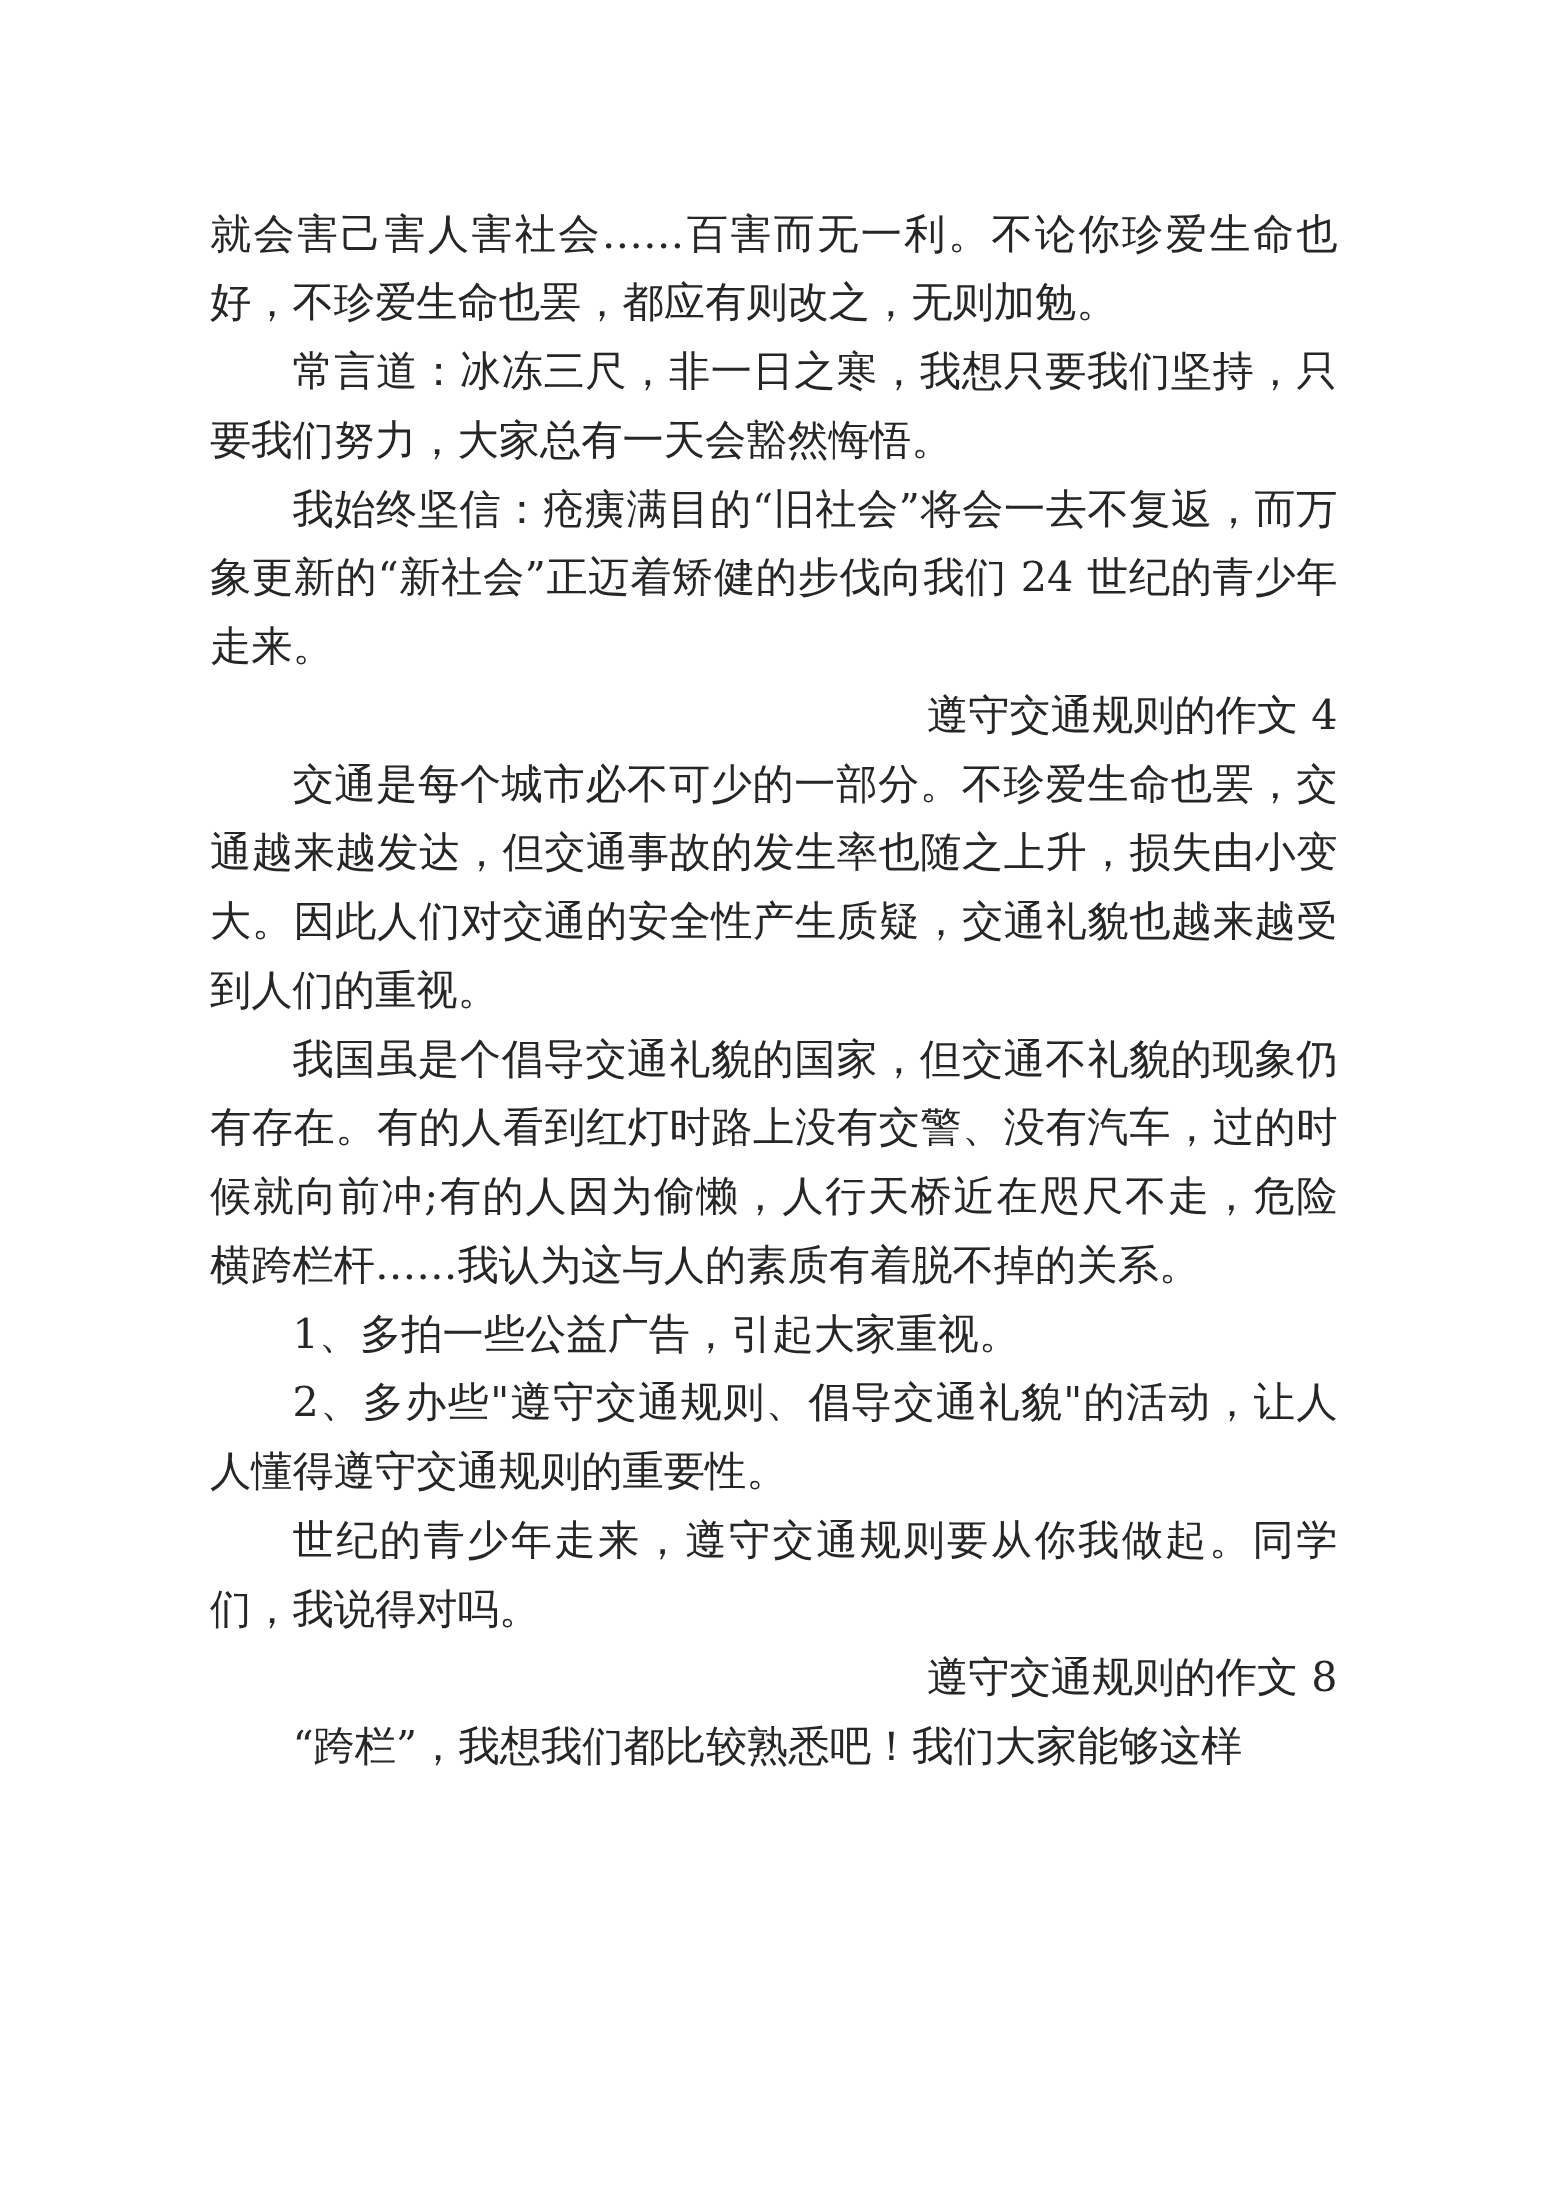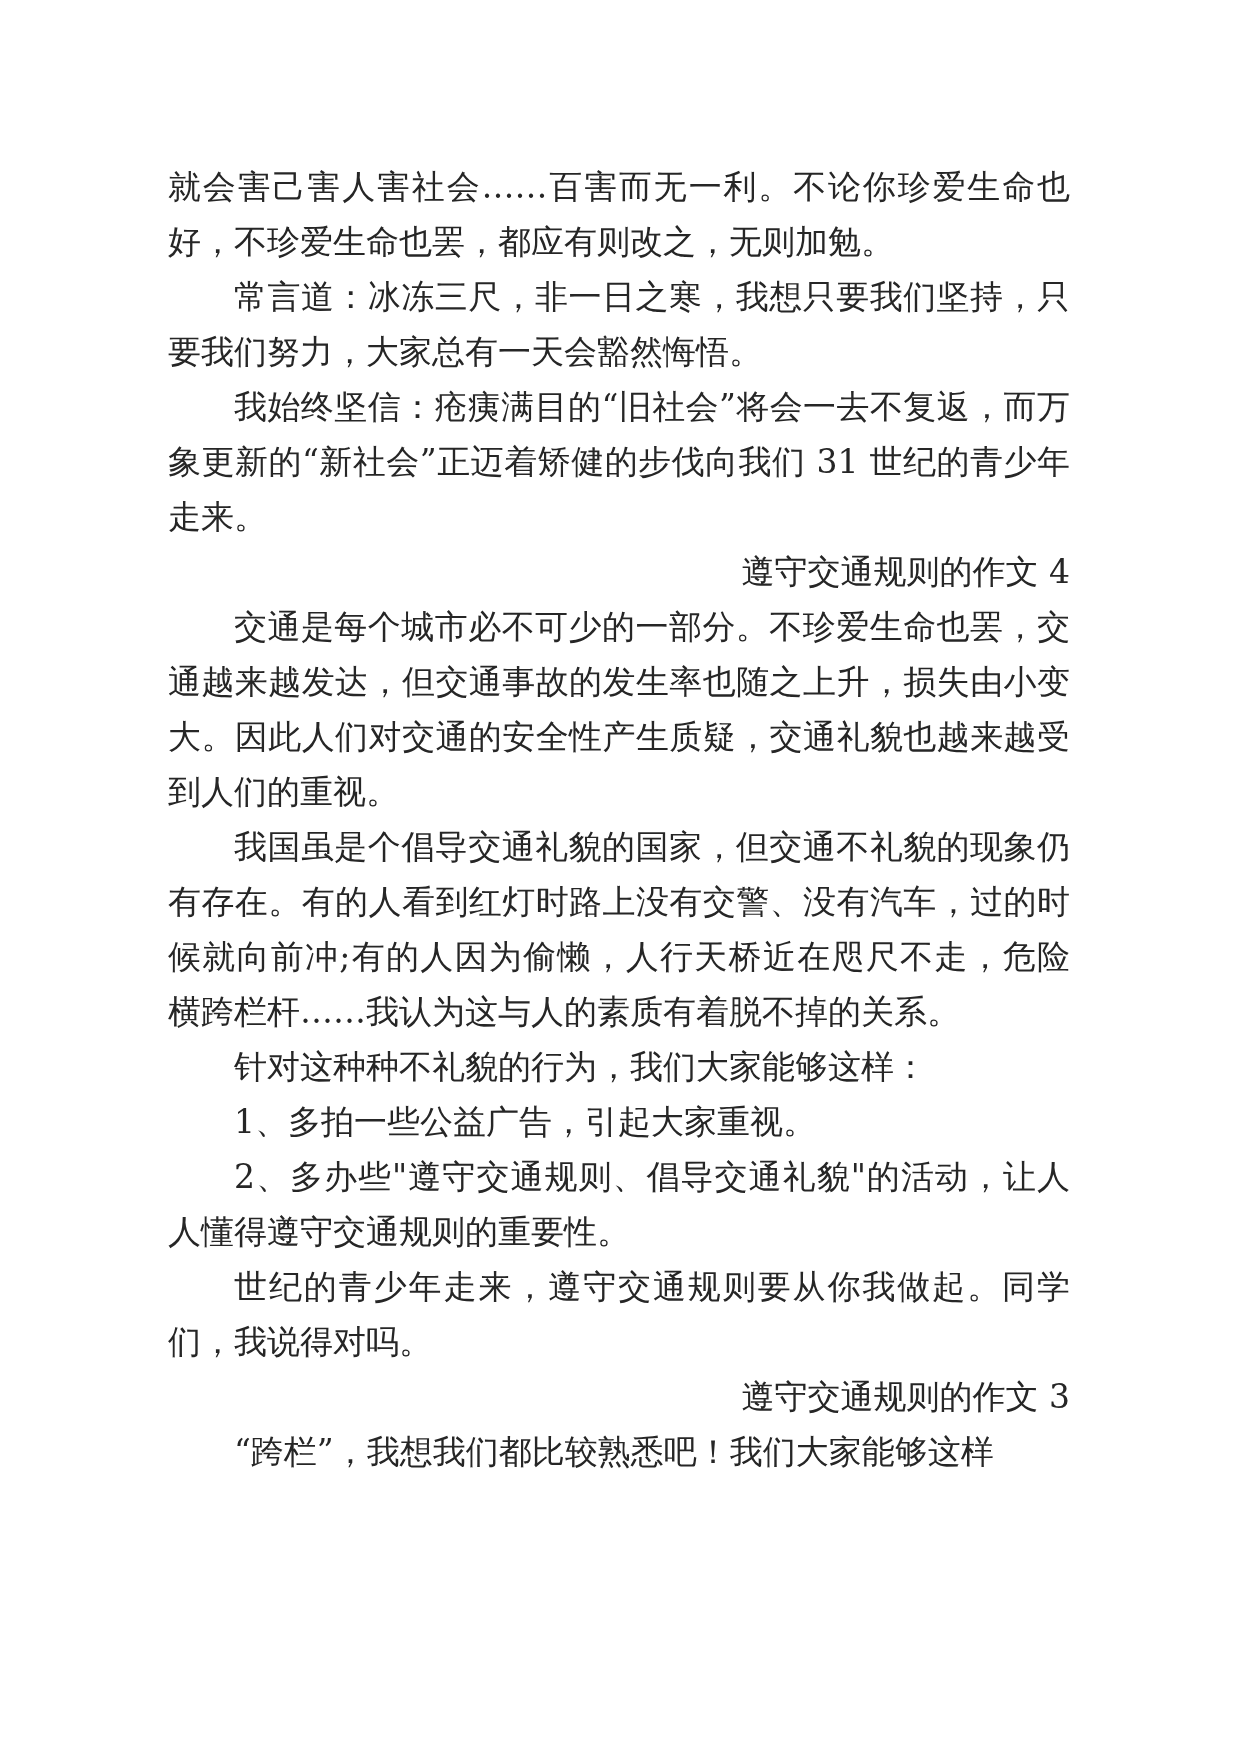--- a/index.html
+++ b/index.html
@@ -38,24 +38,23 @@
     text-indent: 0;
   }
 </style>
 </head>
 <body>
 
 <div class="page">
   <div class="doc">
     <p>就会害己害人害社会……百害而无一利。不论你珍爱生命也好，不珍爱生命也罢，都应有则改之，无则加勉。</p>
     <p class="indent">常言道：冰冻三尺，非一日之寒，我想只要我们坚持，只要我们努力，大家总有一天会豁然悔悟。</p>
-    <p class="indent">我始终坚信：疮痍满目的“旧社会”将会一去不复返，而万象更新的“新社会”正迈着矫健的步伐向我们 31 世纪的青少年走来。</p>
+    <p class="indent">我始终坚信：疮痍满目的“旧社会”将会一去不复返，而万象更新的“新社会”正迈着矫健的步伐向我们 24 世纪的青少年走来。</p>
     <p class="section-title">遵守交通规则的作文 4</p>
     <p class="indent">交通是每个城市必不可少的一部分。不珍爱生命也罢，交通越来越发达，但交通事故的发生率也随之上升，损失由小变大。因此人们对交通的安全性产生质疑，交通礼貌也越来越受到人们的重视。</p>
     <p class="indent">我国虽是个倡导交通礼貌的国家，但交通不礼貌的现象仍有存在。有的人看到红灯时路上没有交警、没有汽车，过的时候就向前冲;有的人因为偷懒，人行天桥近在咫尺不走，危险横跨栏杆……我认为这与人的素质有着脱不掉的关系。</p>
-    <p class="indent">针对这种种不礼貌的行为，我们大家能够这样：</p>
     <p class="indent">1、多拍一些公益广告，引起大家重视。</p>
     <p class="indent">2、多办些"遵守交通规则、倡导交通礼貌"的活动，让人人懂得遵守交通规则的重要性。</p>
     <p class="indent">世纪的青少年走来，遵守交通规则要从你我做起。同学们，我说得对吗。</p>
-    <p class="section-title">遵守交通规则的作文 3</p>
+    <p class="section-title">遵守交通规则的作文 8</p>
     <p class="indent">“跨栏”，我想我们都比较熟悉吧！我们大家能够这样</p>
   </div>
 </div>
 
 </body></html>

